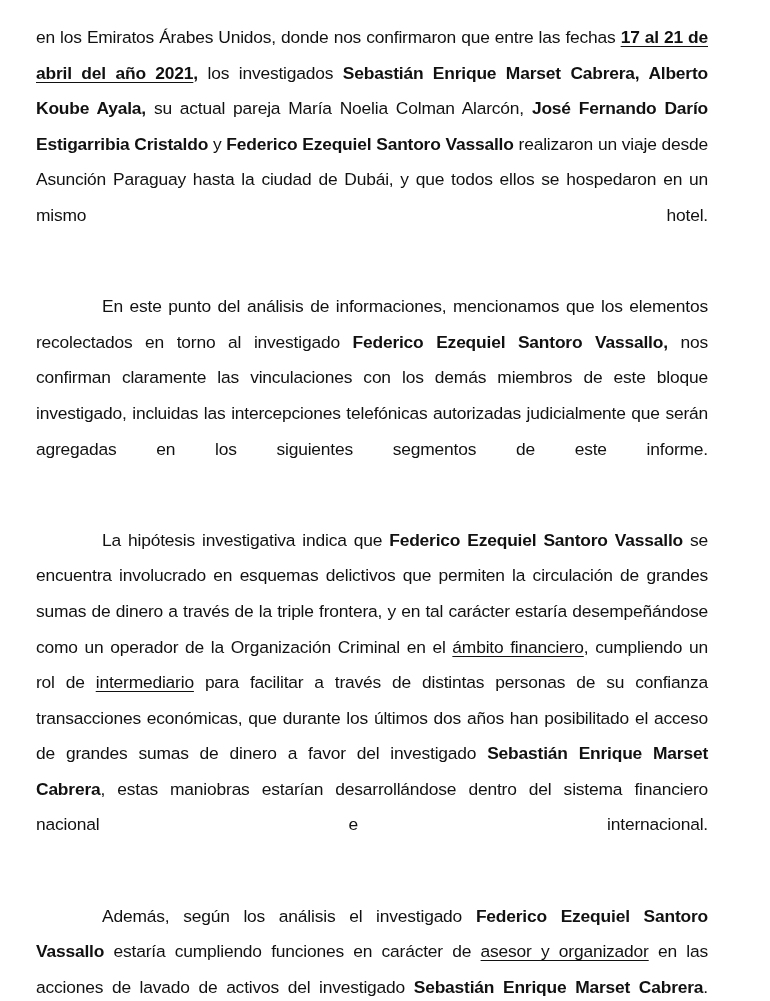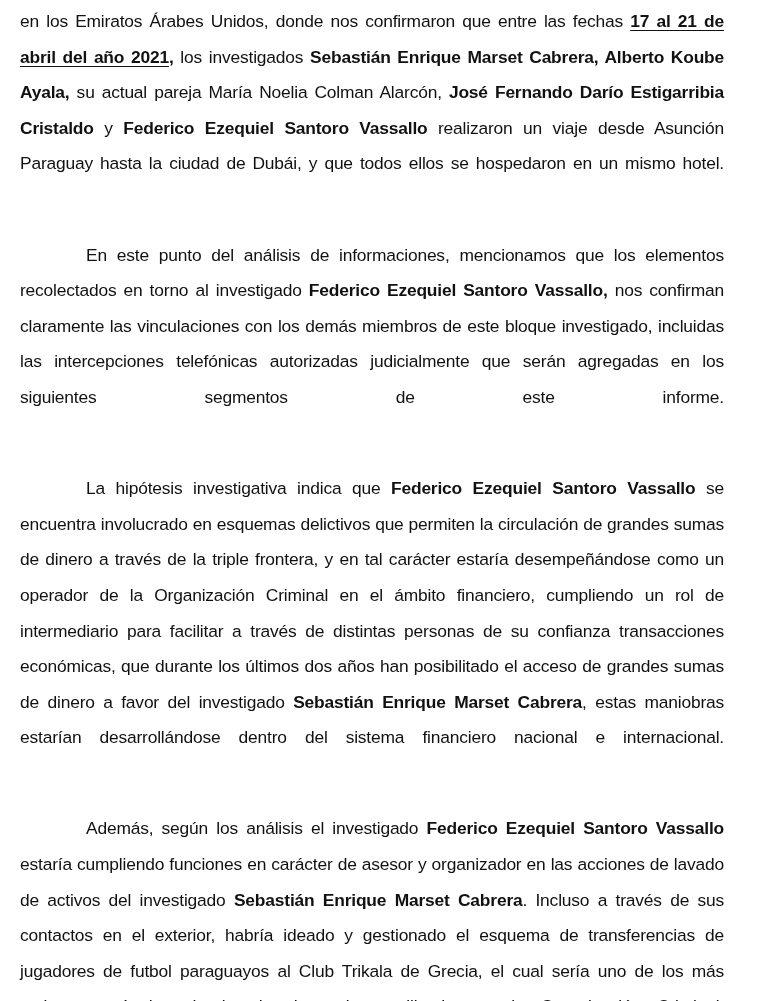--- a/index.html
+++ b/index.html
@@ -21,39 +21,39 @@
     height: 1001px;
     background: #ffffff;
     box-sizing: border-box;
     padding: 0px 46px 0px 20px;
   }
   .doc-body {
     width: 704px;
     padding-top: 4px;
   }
   p.para {
-    margin: 0;
+    margin: 16px;
     padding: 0;
     text-align: justify;
     text-justify: inter-word;
     font-size: 17.4px;
     line-height: 35.6px;
     letter-spacing: -0.18px;
     word-spacing: 0.2px;
     color: #111111;
     -webkit-font-smoothing: none;
   }
   p.para + p.para {
     margin-top: 20px;
   }
   p.indent {
     text-indent: 66px;
   }
   .b  { font-weight: bold; }
-  .u  { text-underline-offset: 2.5px; }
+  .u  { text-decoration: underline; text-underline-offset: 2.5px; }
   .bu { font-weight: bold; text-decoration: underline; text-underline-offset: 2.5px; }
   
   p.para::after {
     content: "";
     display: inline-block;
     width: 100%;
   }
 </style>
 </head>
 <body>

